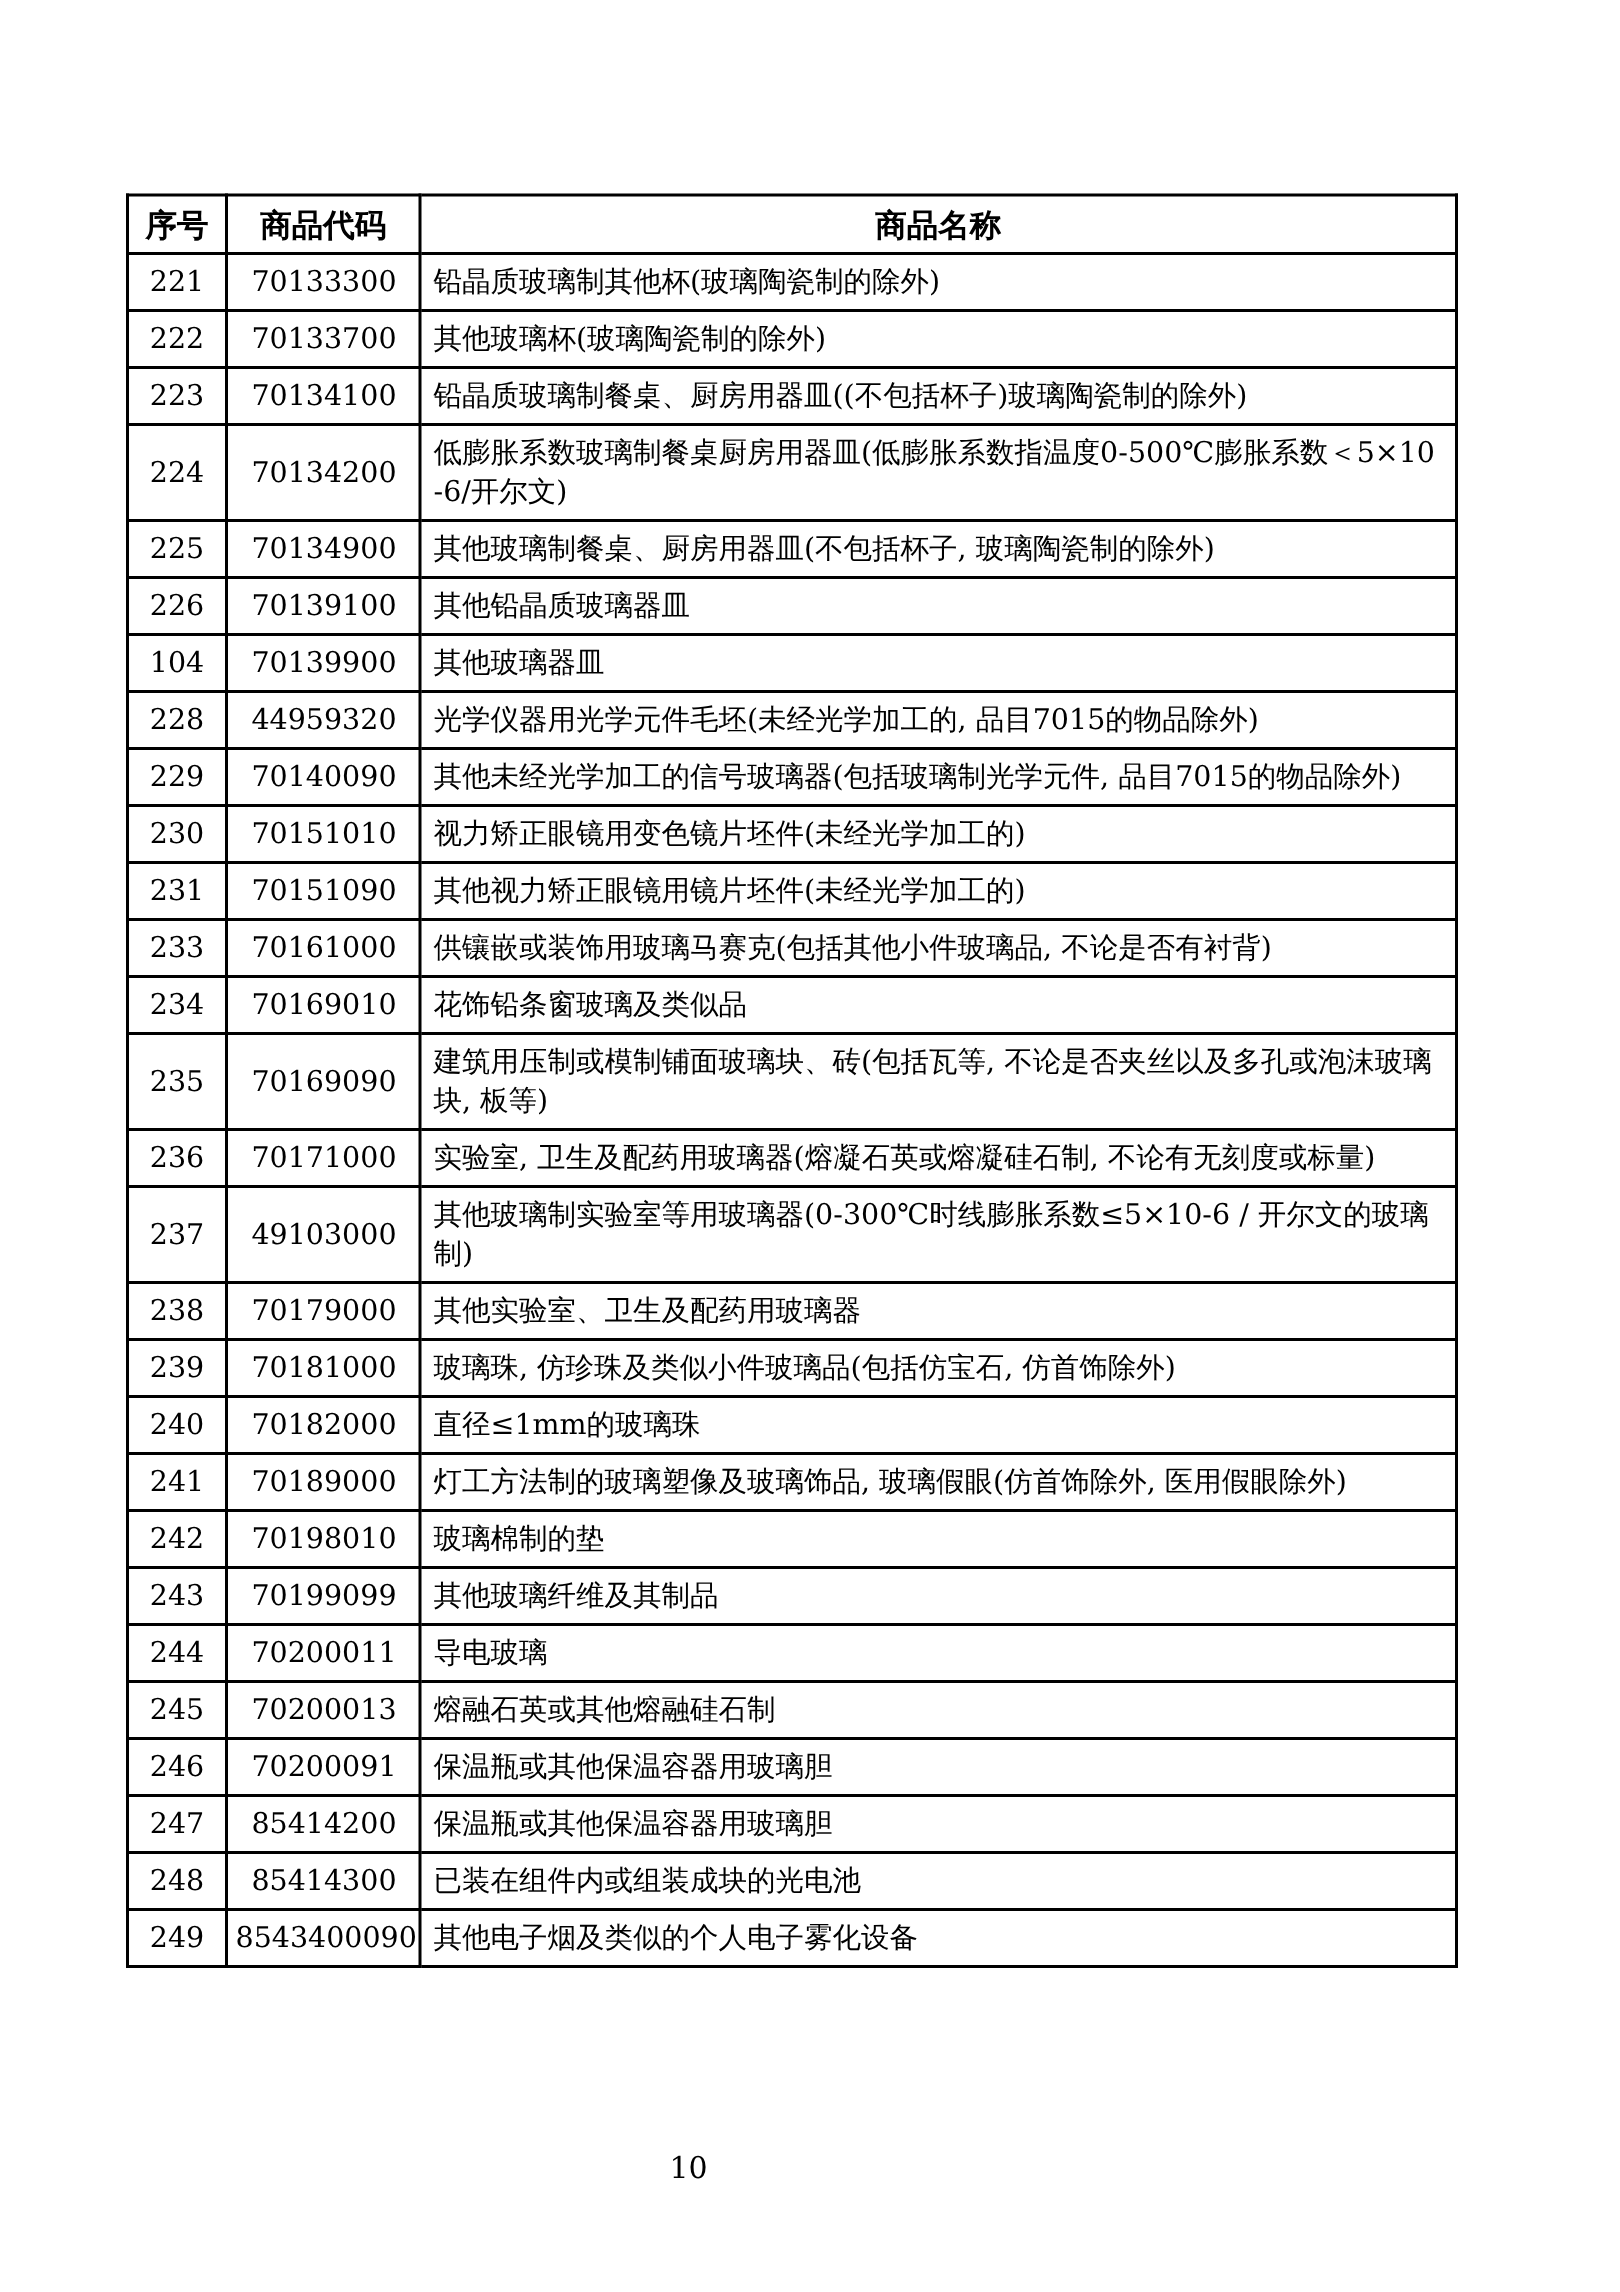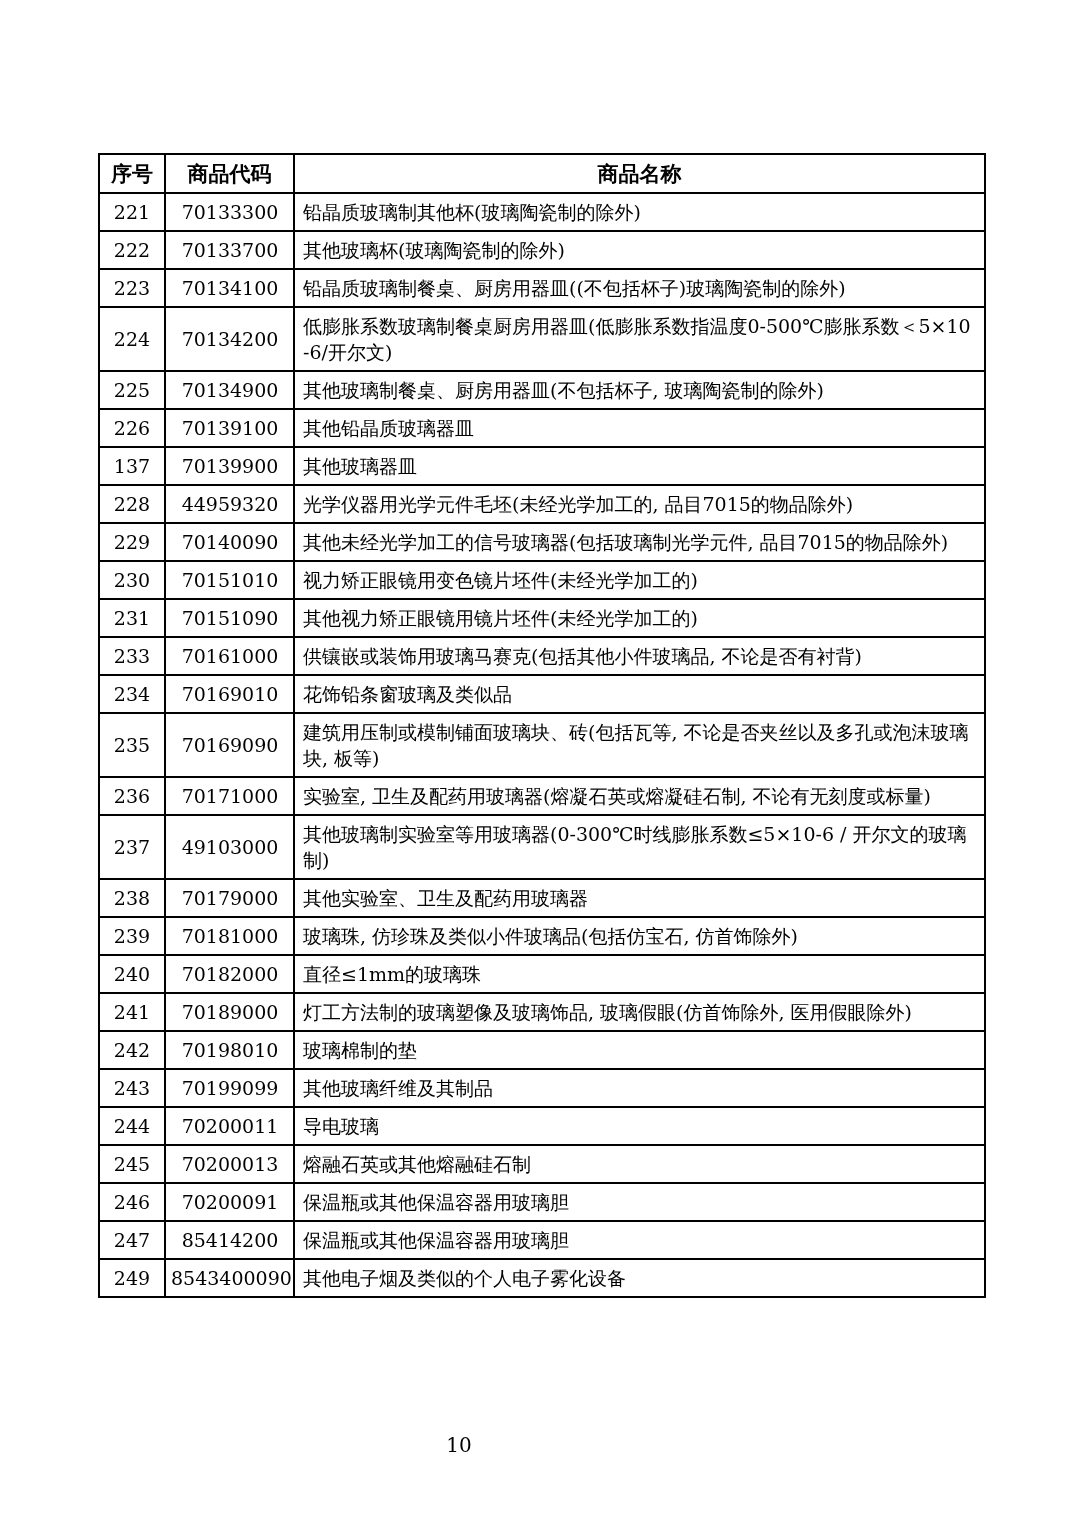--- a/index.html
+++ b/index.html
@@ -11,26 +11,25 @@
     position: relative;
     width: 1080px;
     height: 1528px;
     background: #ffffff;
     color: #000000;
     font-family: "DejaVu Serif", "Liberation Serif", serif;
     overflow: hidden;
   }
   table.hs-table {
     position: absolute;
-    left: 98px;
+    left: 84px;
     top: 129px;
     width: 886px;
     border-collapse: collapse;
     table-layout: fixed;
-    margin-top: 24px;
   }
   col.c1 { width: 66px; }
   col.c2 { width: 129px; }
   col.c3 { width: 691px; }
   th, td {
     border: 2px solid #000000;
     vertical-align: middle;
     box-sizing: border-box;
   }
   th {
@@ -111,21 +110,21 @@
           <td class="cell-no">225</td>
           <td class="cell-code">70134900</td>
           <td class="cell-name">其他玻璃制餐桌、厨房用器皿(不包括杯子, 玻璃陶瓷制的除外)</td>
         </tr>
         <tr>
           <td class="cell-no">226</td>
           <td class="cell-code">70139100</td>
           <td class="cell-name">其他铅晶质玻璃器皿</td>
         </tr>
         <tr>
-          <td class="cell-no">137</td>
+          <td class="cell-no">104</td>
           <td class="cell-code">70139900</td>
           <td class="cell-name">其他玻璃器皿</td>
         </tr>
         <tr>
           <td class="cell-no">228</td>
           <td class="cell-code">44959320</td>
           <td class="cell-name">光学仪器用光学元件毛坯(未经光学加工的, 品目7015的物品除外)</td>
         </tr>
         <tr>
           <td class="cell-no">229</td>
@@ -211,20 +210,25 @@
           <td class="cell-no">246</td>
           <td class="cell-code">70200091</td>
           <td class="cell-name">保温瓶或其他保温容器用玻璃胆</td>
         </tr>
         <tr>
           <td class="cell-no">247</td>
           <td class="cell-code">85414200</td>
           <td class="cell-name">保温瓶或其他保温容器用玻璃胆</td>
         </tr>
         <tr>
+          <td class="cell-no">248</td>
+          <td class="cell-code">85414300</td>
+          <td class="cell-name">已装在组件内或组装成块的光电池</td>
+        </tr>
+        <tr>
           <td class="cell-no">249</td>
           <td class="cell-code">8543400090</td>
           <td class="cell-name">其他电子烟及类似的个人电子雾化设备</td>
         </tr>
       </tbody>
   </table>
 
   <div class="footer">10</div>
 
 </div>

